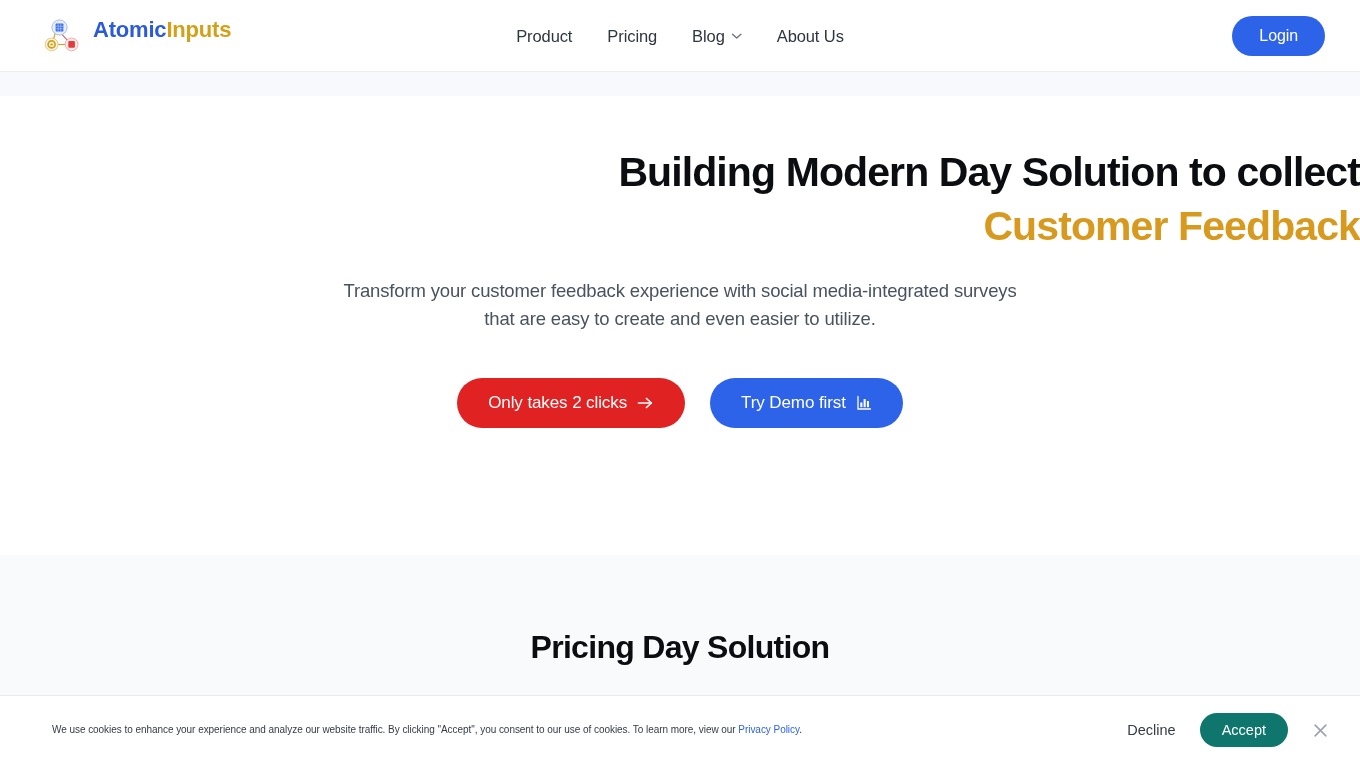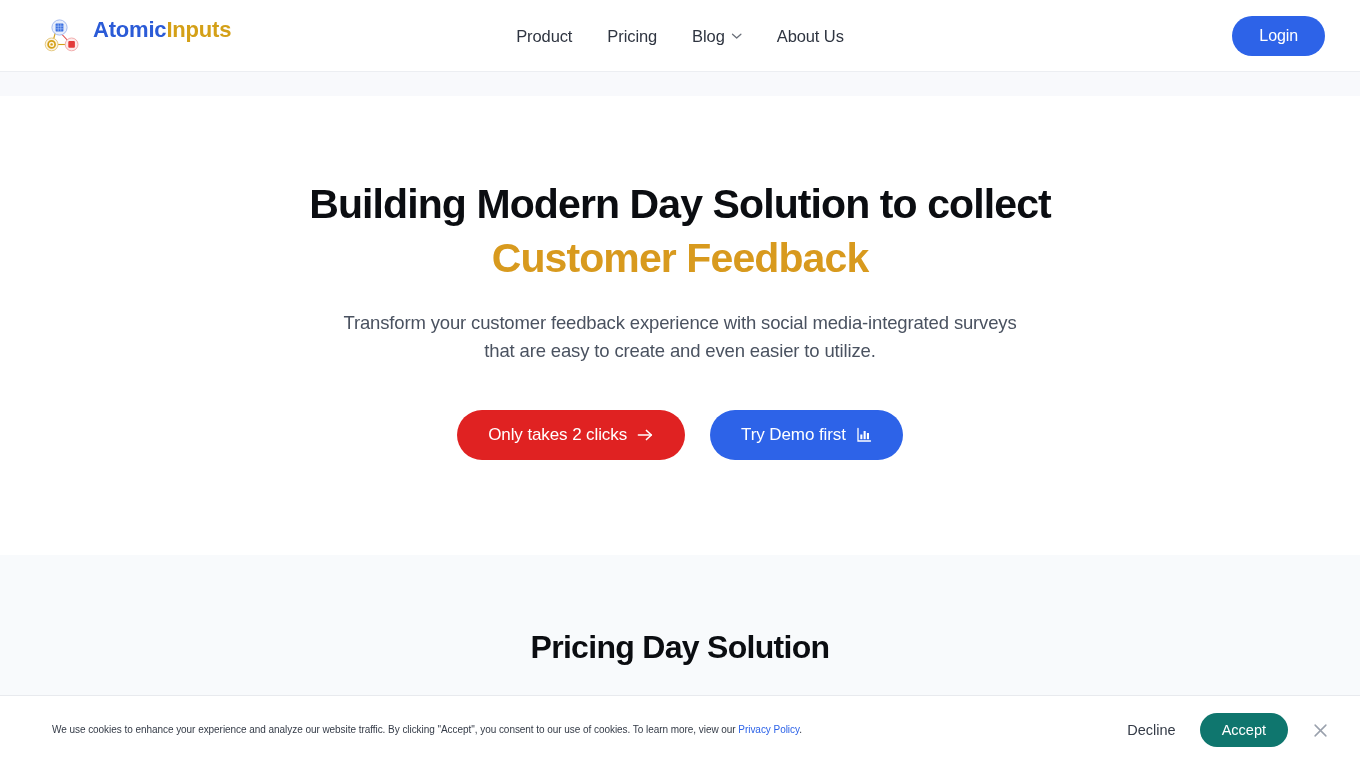--- a/index.html
+++ b/index.html
@@ -64,24 +64,24 @@
   }
 
   
   .hero {
     position: absolute; top: 96px; left: 0;
     width: 1360px; height: 459px;
     background: #ffffff;
     text-align: center;
   }
   .hero-title {
-    margin-top: 88px;
+    margin-top: 56px;
     font-size: 41px; font-weight: bold;
     line-height: 1.0;
-    color: #0B0D11; letter-spacing: -0.9px;
+    color: #0B0D11; letter-spacing: -0.9px; text-align: right;
   }
   .hero-title .accent { color: #D89A1E; display: block; margin-top: 13px; }
   .hero-sub {
     margin: 30px auto 0;
     width: 680px;
     font-size: 18.5px; line-height: 1.52;
     color: #4A5260; letter-spacing: -0.15px;
   }
   .cta-row {
     margin-top: 45px;

